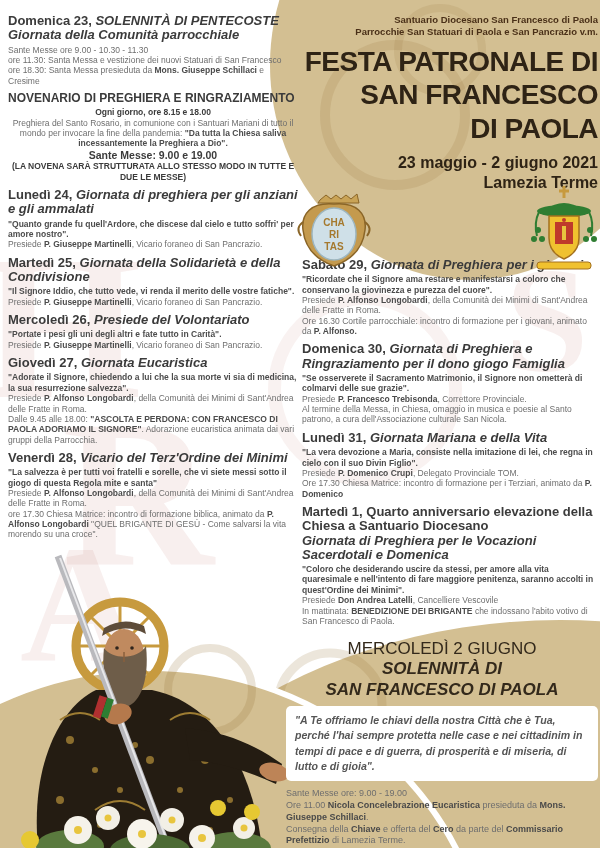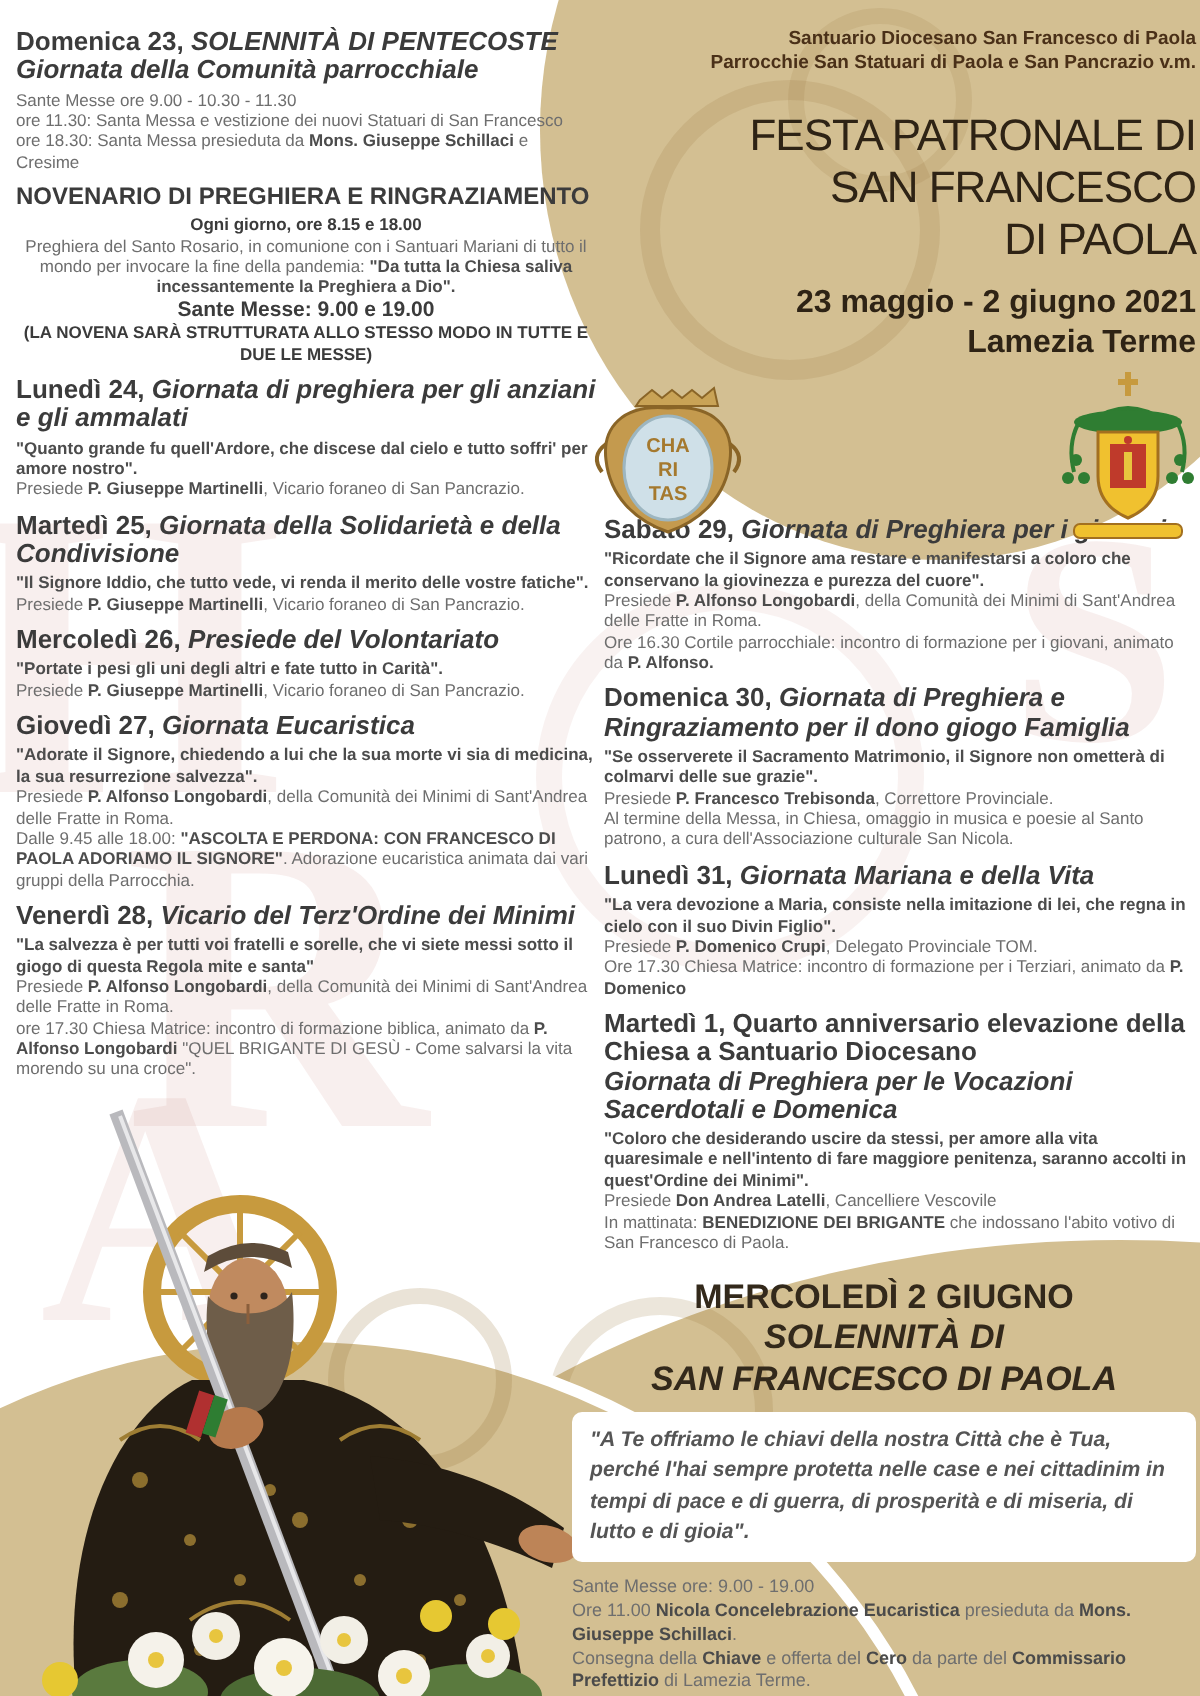--- a/index.html
+++ b/index.html
@@ -14,41 +14,41 @@
   .wm4{left:505px;top:245px;font-size:150px}
   .wm-ring{position:absolute;z-index:0;left:268px;top:292px;width:168px;height:168px;border-radius:50%;
       border:13px solid rgba(201,127,116,0.10)}
   #bg-svg{position:absolute;left:0;top:0;z-index:1}
   .crest{position:absolute;z-index:3}
   #crest-charitas{left:291px;top:192px}
   #crest-bishop{left:531px;top:184px}
   
   #header{position:absolute;z-index:2;left:300px;top:14px;width:298px;text-align:right}
   .org{font-size:9.5px;font-weight:bold;color:#4a3018;line-height:1.3}
-  .big-title{margin-top:16px;font-size:22px;font-weight:normal;color:#2e2315;line-height:1.2;letter-spacing:-0.5px}
+  .big-title{margin-top:6px;font-size:28px;font-weight:bold;color:#2e2315;line-height:1.2;letter-spacing:-0.5px}
   .dates{margin-top:9px;font-size:16px;font-weight:bold;color:#2e2315}
   .loc{margin-top:2px;font-size:16px;font-weight:bold;color:#2e2315}
   
   .col{position:absolute;z-index:2}
   #left-col{left:8px;top:14px;width:290px}
   #right-col{left:302px;top:258px;width:294px}
   .event{margin-bottom:6px}
   .ev-h{margin:0 0 2px;font-size:13px;line-height:1.1;text-align:left;color:#3b3b3b;
         font-weight:bold;white-space:pre-line}
   .h-small{font-size:12px}
   .ev-p{margin:0;font-size:8.5px;line-height:1.22;color:#6e6e6e}
   .ev-p .s-b{color:#4c4c4c}
   .p-c{text-align:center}
   .p-d, .p-d .s-b{color:#3b3b3b}
   .p-big{font-size:10.5px}
   .s-b{font-weight:bold}
   .s-i{font-style:italic}
   
   #final{position:absolute;z-index:2;left:286px;top:638px;width:312px}
-  .final-t1{font-size:17px;font-weight:bold;color:#33291b;text-align:center;line-height:1.25}
+  .final-t1{font-size:17px;font-weight:normal;color:#33291b;text-align:center;line-height:1.25}
   .final-t2{font-size:17px;font-weight:bold;font-style:italic;color:#33291b;text-align:center;line-height:1.2}
   #quote-box{background:#fff;border-radius:5px;padding:7px 9px;margin:6px 0 7px;
              font-size:10.6px;font-weight:bold;font-style:italic;color:#555;line-height:1.45}
   .sched{margin:0;font-size:9px;line-height:1.3;color:#6e6e6e}
   .sched .s-b{color:#4a4a4a}
 </style>
 </head>
 <body>
 
 <span class="wm wm1">H</span>

